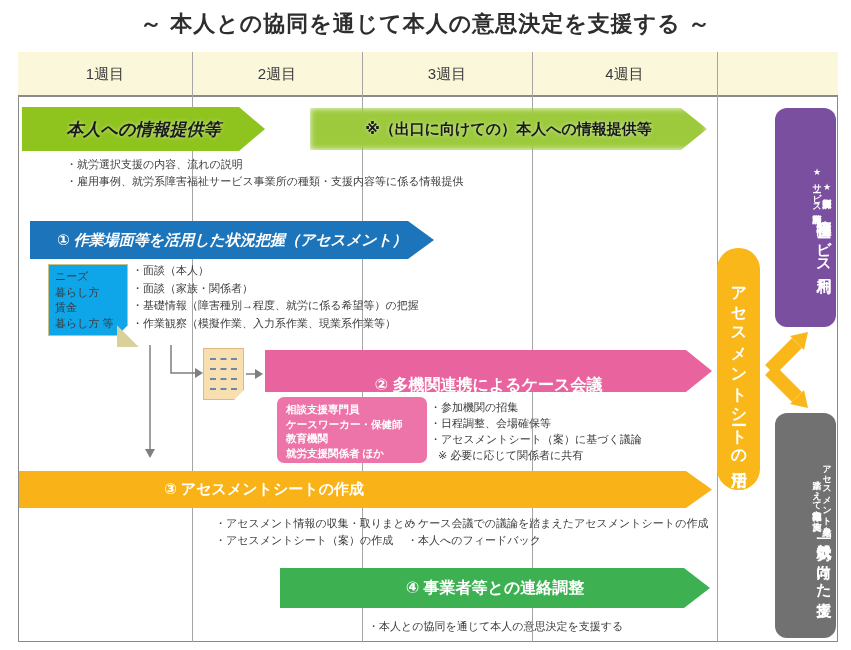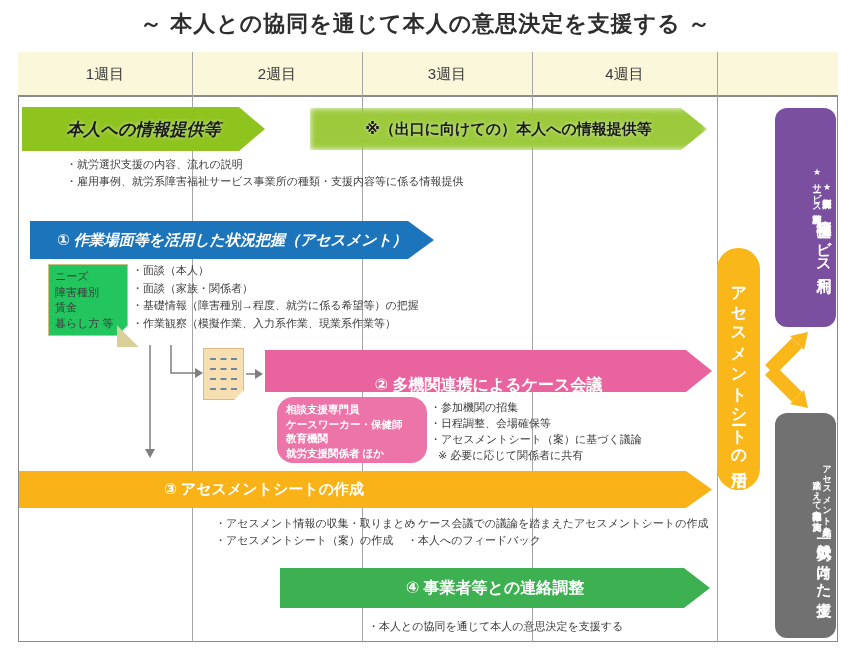--- a/index.html
+++ b/index.html
@@ -23,34 +23,34 @@
     clip-path:polygon(0 0,calc(100% - 26px) 0,100% 50%,calc(100% - 26px) 100%,0 100%);}
   .arrow>span{position:relative;z-index:1;font-weight:bold;}
   .arrow.glow::before{filter:blur(3px);}
 
   .blacktext>span{color:#1a1a1a;font-size:17px;text-shadow:0 0 4px rgba(255,255,255,.6);}
   .whitetext>span{color:#fff;}
 
   .bullets{font-size:11px;color:#3b3b3b;line-height:17px;z-index:3;white-space:nowrap;}
 
   
-  .note{left:48px;top:264px;width:80px;height:72px;background:#22c55e;border:1px solid #c9c083;
+  .note{left:48px;top:264px;width:80px;height:72px;background:#0ea5e9;border:1px solid #c9c083;
     box-sizing:border-box;padding:4px 6px;font-size:11px;line-height:15.5px;color:#3b3b3b;z-index:3;
     clip-path:polygon(0 0,100% 0,100% calc(100% - 11px),calc(100% - 11px) 100%,0 100%);}
   .note-fold{left:117px;top:325px;width:0;height:0;border-left:11px solid #d9d09a;border-bottom:11px solid #d9d09a;
     border-top:11px solid transparent;border-right:11px solid transparent;z-index:4;
     clip-path:polygon(0 0,100% 100%,0 100%);}
 
   
   .doc{left:203px;top:348px;width:41px;height:52px;background:#f8dfb2;border:1px solid #ddba82;
     box-sizing:border-box;z-index:4;clip-path:polygon(0 0,100% 0,100% calc(100% - 10px),calc(100% - 10px) 100%,0 100%);}
   .doc .dash{position:absolute;left:6px;width:27px;border-top:2px dashed #6f86a0;}
 
   
-  .pinkbox{left:277px;top:397px;width:150px;height:66px;background:#ec74a8;border-radius:16px;
+  .pinkbox{left:277px;top:397px;width:150px;height:66px;background:#ec74a8;border-radius:7px;
     box-sizing:border-box;padding:5px 9px;color:#fff;font-weight:bold;font-size:10.5px;line-height:14.5px;z-index:4;white-space:nowrap;}
 
   
   .vtext{writing-mode:vertical-rl;text-orientation:mixed;color:#fff;font-weight:bold;}
   .ybar{left:717px;top:248px;width:43px;height:242px;background:#fab719;border-radius:21px;
     display:flex;align-items:center;justify-content:center;z-index:3;}
   .ybar>span{font-size:16px;letter-spacing:2px;}
   .sidebox{width:61px;border-radius:12px;box-sizing:border-box;display:flex;flex-direction:row-reverse;
     justify-content:center;align-items:stretch;padding:8px 3px;z-index:3;}
   .sidebox .main{font-size:15px;letter-spacing:1px;text-align:center;}
@@ -90,21 +90,21 @@
     <div>・就労選択支援の内容、流れの説明</div>
     <div>・雇用事例、就労系障害福祉サービス事業所の種類・支援内容等に係る情報提供</div>
   </div>
 
   <div class="abs arrow whitetext" style="--c:#1c75bb;left:30px;top:221px;width:404px;height:38px;font-style:italic;">
     <span style="font-size:15px;">① 作業場面等を活用した状況把握（アセスメント）</span>
   </div>
 
   <div class="abs note">
     <div>ニーズ</div>
-    <div>障害種別</div>
+    <div>暮らし方</div>
     <div>賃金</div>
     <div>暮らし方 等</div>
   </div>
   <div class="abs note-fold"></div>
 
   <div class="abs bullets" style="left:132px;top:262px;line-height:17.5px;">
     <div>・面談（本人）</div>
     <div>・面談（家族・関係者）</div>
     <div>・基礎情報（障害種別→程度、就労に係る希望等）の把握</div>
     <div>・作業観察（模擬作業、入力系作業、現業系作業等）</div>

